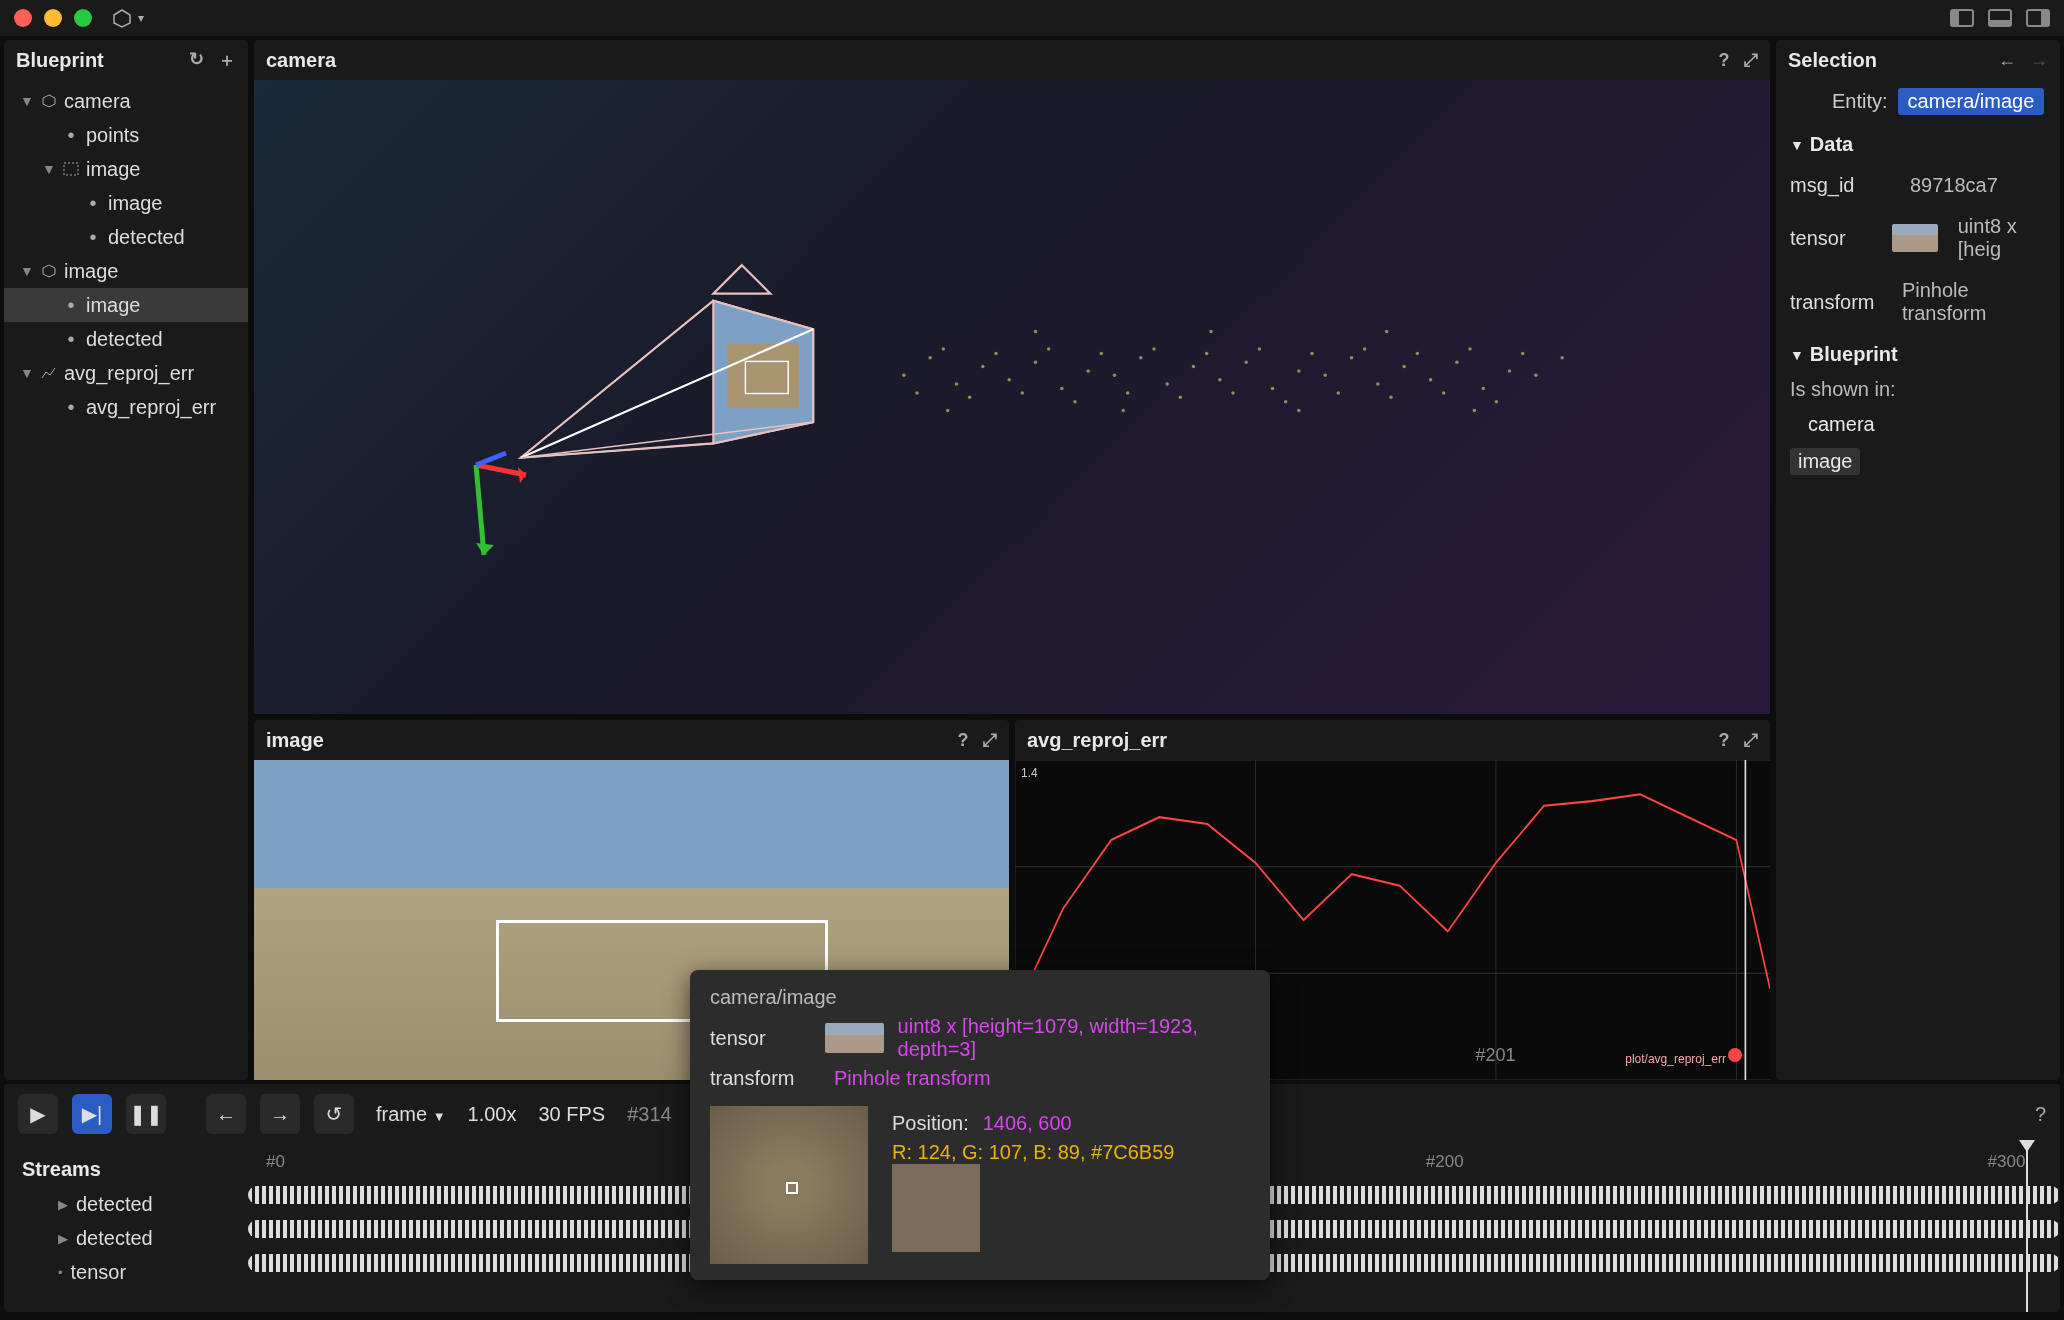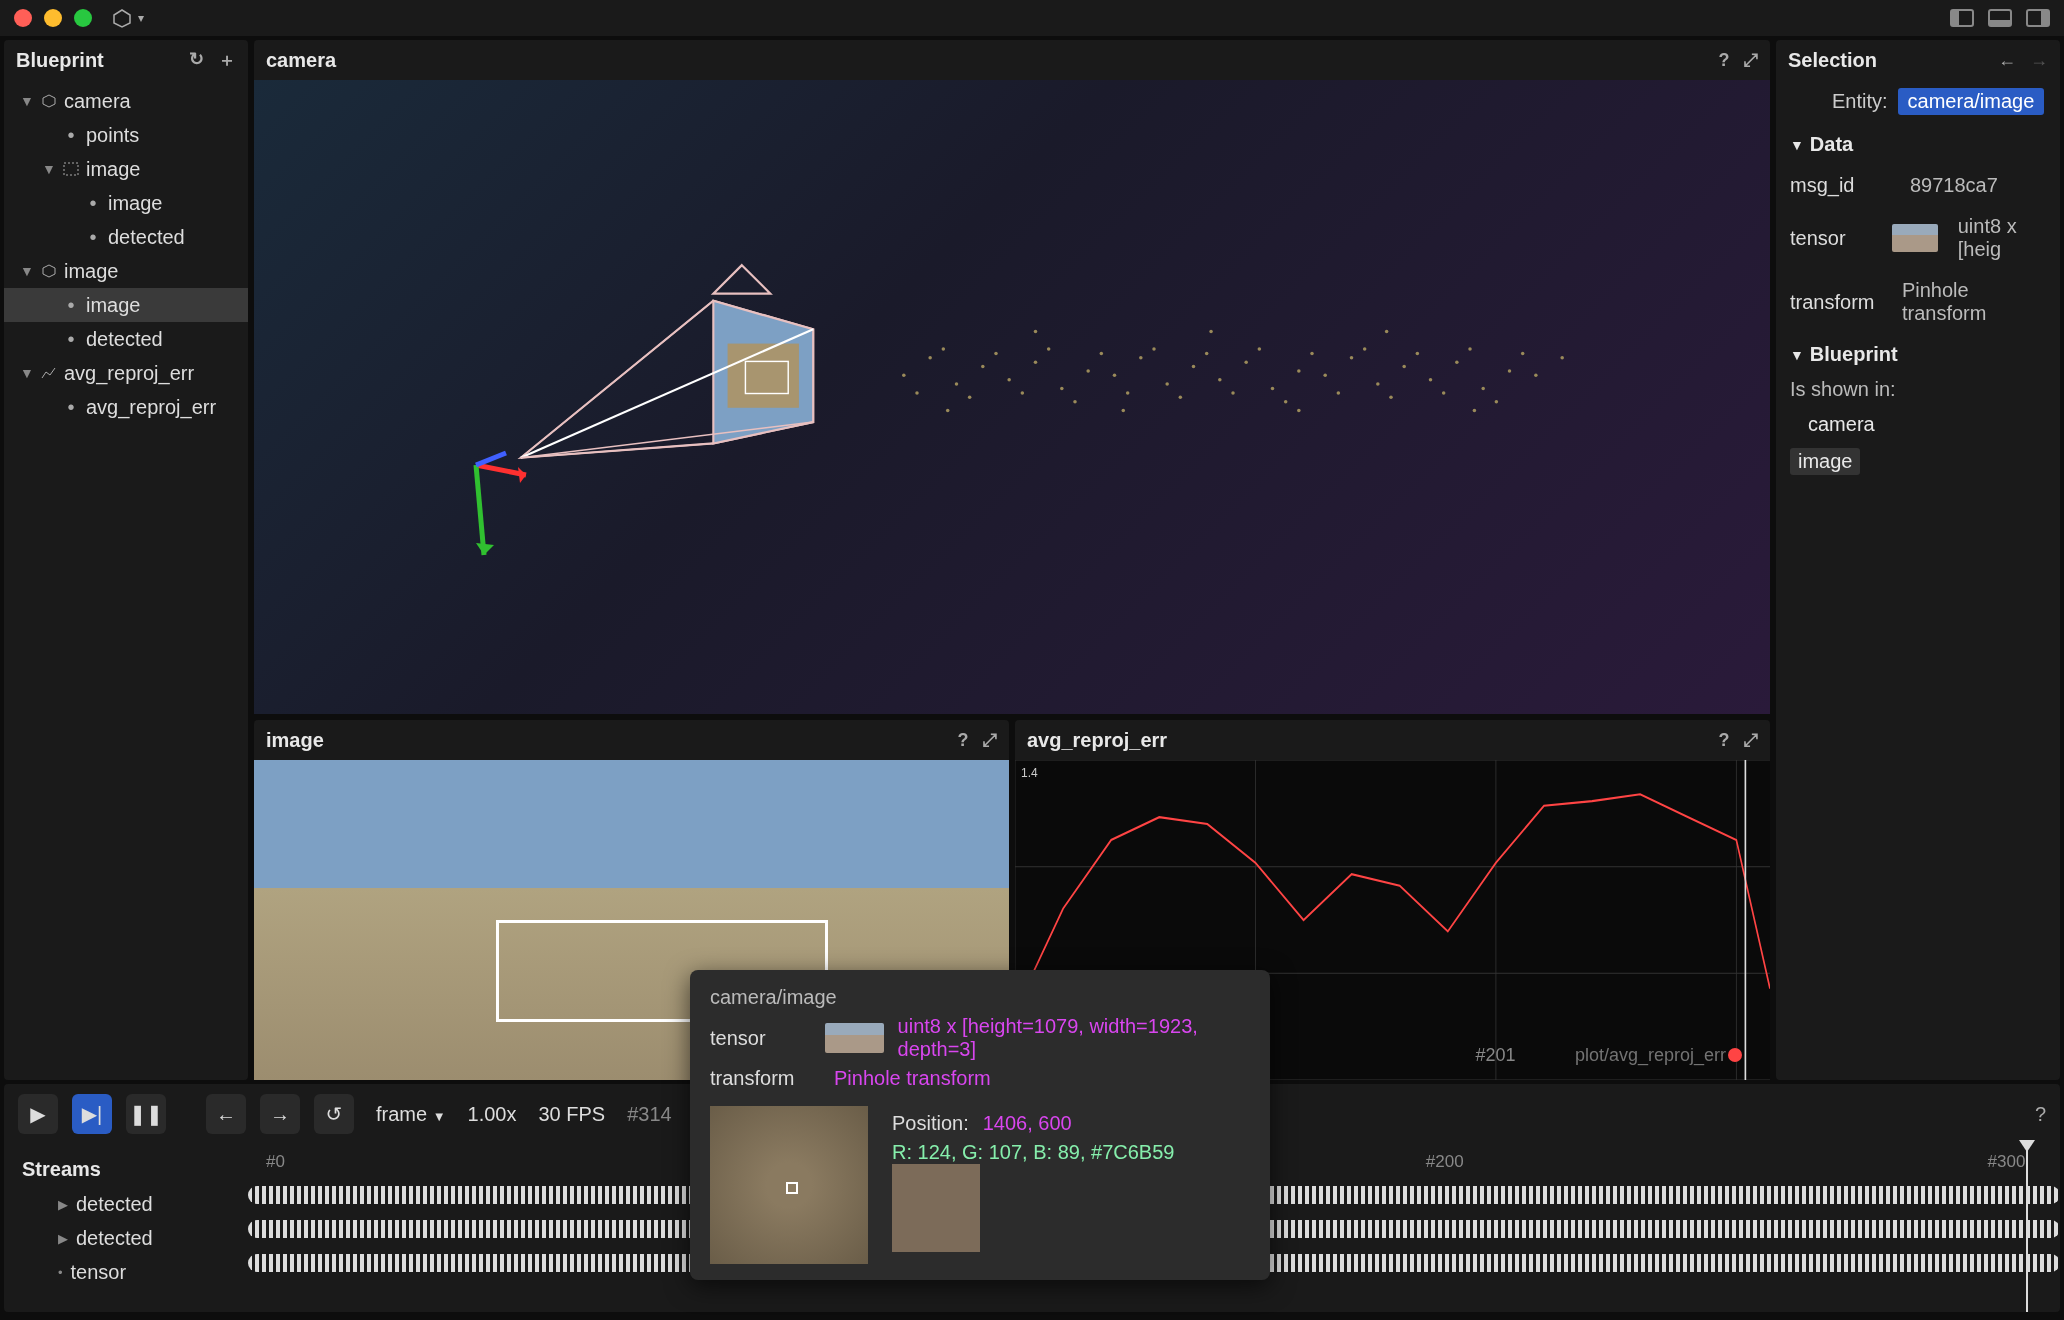--- a/index.html
+++ b/index.html
@@ -70,21 +70,21 @@
 .point-cloud { position: absolute; left: 35%; top: 30%; width: 62%; height: 36%; }
 .frustum { position: absolute; left: 12%; top: 28%; width: 30%; height: 36%; }
 .axis-arrows { position: absolute; left: 14%; top: 56%; }
 
 .bottom-split { display: flex; gap: 6px; height: 360px; }
 .image-panel, .plot-panel { flex: 1; background: #1a1a1a; border-radius: 4px; display: flex; flex-direction: column; position: relative; }
 .image-body { flex: 1; background: linear-gradient(#7da0c4 0%, #7da0c4 40%, #b0a380 40%, #9c8d6f 100%); position: relative; }
 .detect-box { position: absolute; left: 32%; top: 50%; width: 44%; height: 32%; border: 3px solid #fff; }
 .plot-body { flex: 1; background: #0a0a0a; position: relative; }
 .plot-axis-label { position: absolute; left: 6px; top: 6px; font-size: 12px; color: #ccc; }
-.plot-bottom-label { position: absolute; right: 44px; bottom: 14px; font-size: 18px; color: #737373; }
+.plot-bottom-label { position: absolute; right: 44px; bottom: 14px; font-size: 12px; color: #fca5a5; }
 .plot-dot { position: absolute; right: 28px; bottom: 18px; width: 14px; height: 14px; border-radius: 50%; background: #ff4444; }
 .plot-tick { position: absolute; bottom: 14px; font-size: 18px; color: #888; }
 
 
 .selection-panel { grid-column: 3; grid-row: 1 / 3; }
 .sel-body { padding: 8px 14px; display: flex; flex-direction: column; gap: 12px; font-size: 20px; }
 .sel-row { display: flex; align-items: center; gap: 10px; }
 .sel-label { color: #ccc; margin-left: 42px; }
 .entity-chip { background: #2a5cc4; padding: 2px 10px; border-radius: 3px; color: #fff; }
 .section-header { display: flex; align-items: center; gap: 6px; font-weight: 600; margin-top: 6px; }
@@ -498,17 +498,17 @@
     <span class="k">transform</span>
     <span class="v">Pinhole transform</span>
   </div>
   <div class="hover-lower">
     <div class="zoom-thumb"></div>
     <div>
       <div class="row">
         <span class="k" style="width:auto;">Position:</span>
         <span class="v">1406, 600</span>
       </div>
-      <div style="color:#86efac; margin:0 0;">R: 124, G: 107, B: 89, #7C6B59</div>
+      <div style="color:#eab308; margin:0 0;">R: 124, G: 107, B: 89, #7C6B59</div>
       <div class="swatch"></div>
     </div>
   </div>
 </div>
 
 </body></html>

